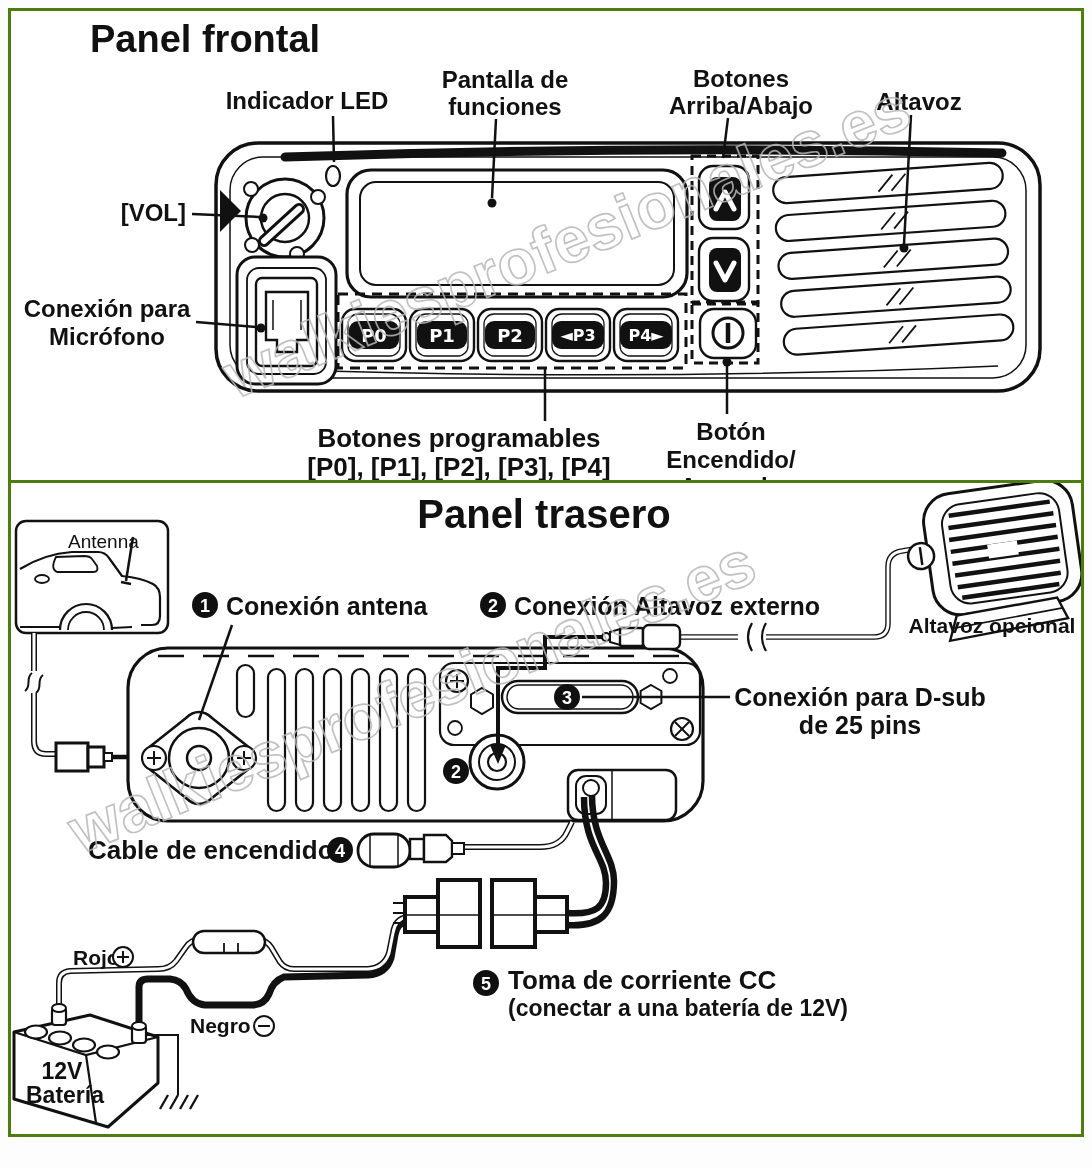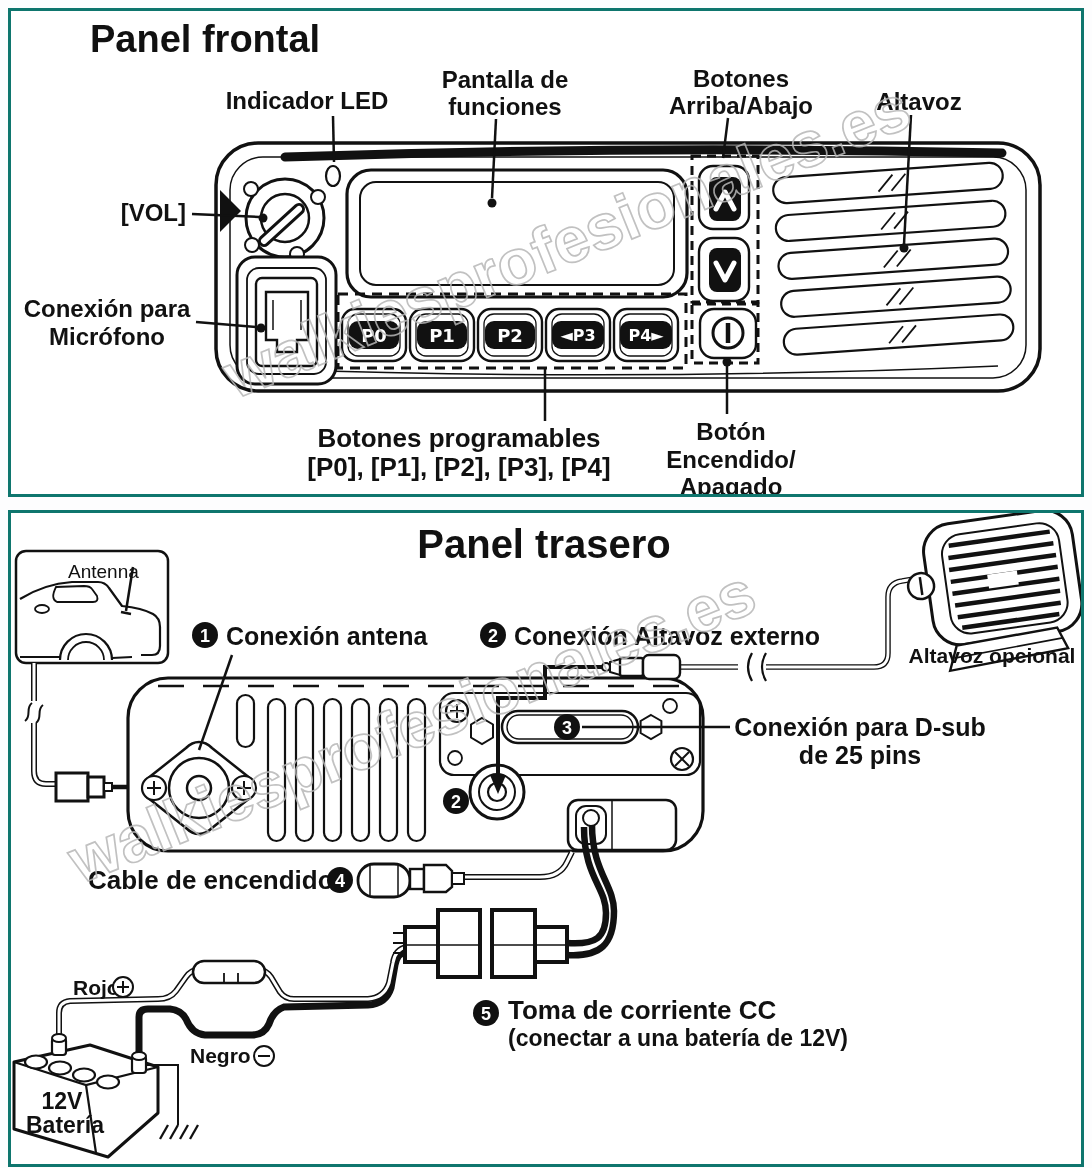--- a/index.html
+++ b/index.html
@@ -1,20 +1,20 @@
 <!DOCTYPE html>
 <html><head>
 <meta charset="utf-8">
 <style>
   html,body{margin:0;padding:0;background:#f6f6f8;}
   .page{position:relative;width:1092px;height:1168px;background:#fdfdfe;overflow:hidden;
         font-family:"Liberation Sans",sans-serif;}
-  .panel-box{position:absolute;background:#fff;border:3px solid #0f766e;box-sizing:border-box;}
+  .panel-box{position:absolute;background:#fff;border:3px solid #4d7c0f;box-sizing:border-box;}
   #box-front{left:8px;top:8px;width:1076px;height:489px;}
-  #box-rear{left:8px;top:510px;width:1076px;height:657px;}
+  #box-rear{left:8px;top:480px;width:1076px;height:657px;}
   .panel-box svg{position:absolute;left:0;top:0;width:100%;height:100%;}
   svg text{font-family:"Liberation Sans",sans-serif;fill:#111;}
   .t-title{font-size:38px;font-weight:bold;}
   .t-lbl{font-size:24px;font-weight:bold;}
   .t-lbl26{font-size:26px;font-weight:bold;}
   .t-lbl23{font-size:23px;font-weight:bold;}
   .t-lbl21{font-size:21px;font-weight:bold;}
   .t-small{font-size:19px;}
   .t-badge{font-size:18px;font-weight:bold;fill:#fff;}
   .t-pill{font-size:18px;font-weight:bold;fill:#fff;font-family:"DejaVu Sans","Liberation Sans",sans-serif;}

